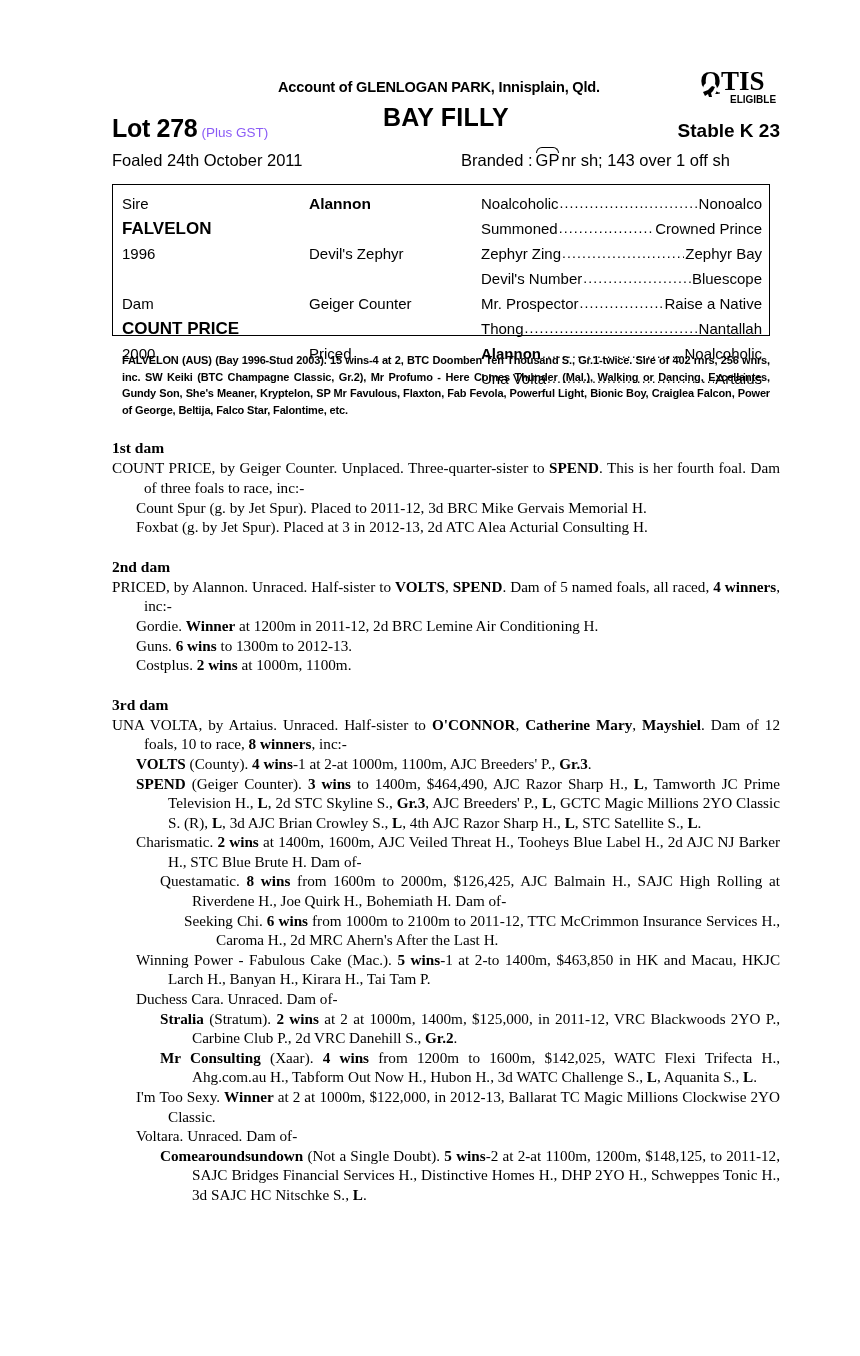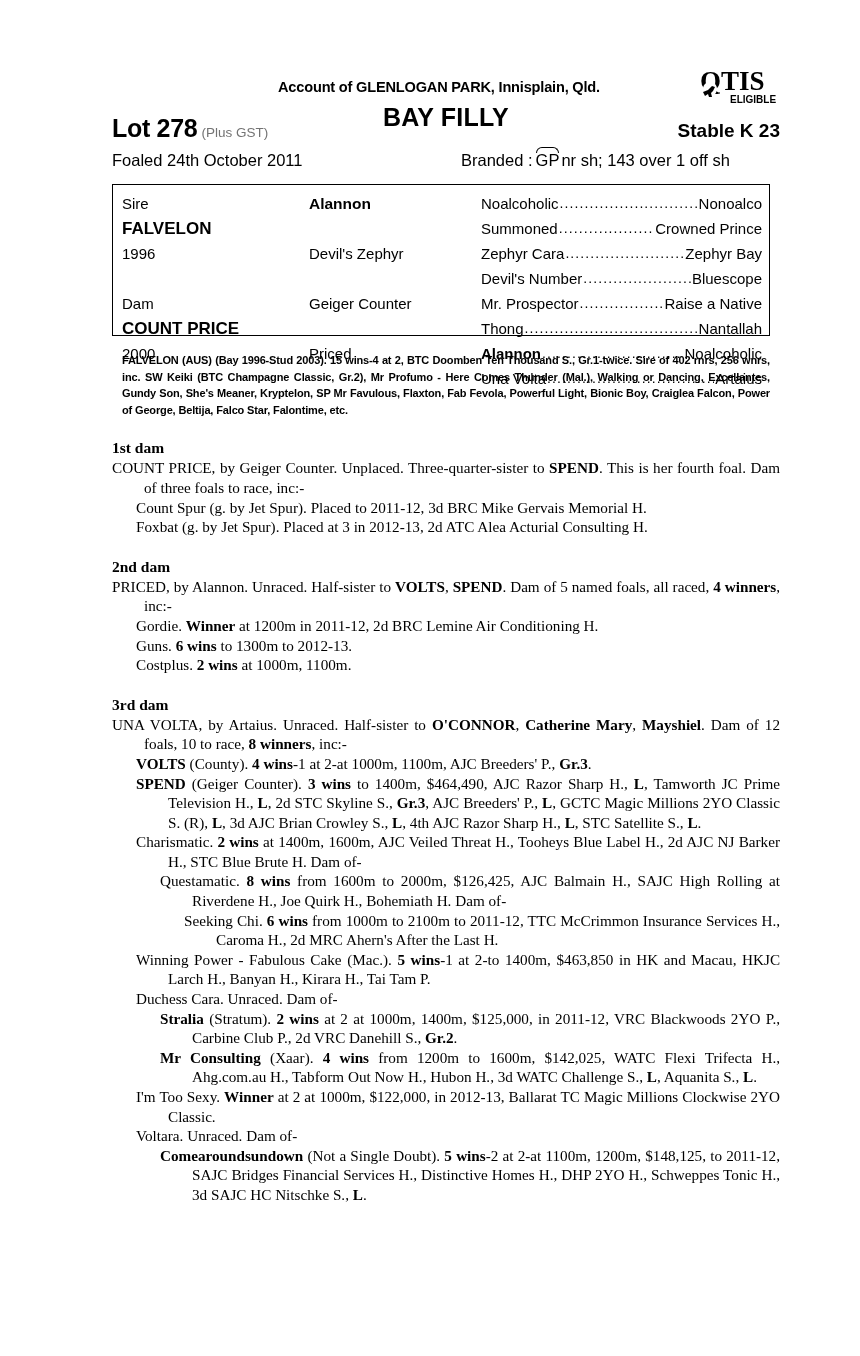--- a/index.html
+++ b/index.html
@@ -55,21 +55,21 @@
   .lot-group {
     white-space: nowrap;
   }
   .lot-label {
     font-size: 25px;
     font-weight: bold;
     letter-spacing: -0.3px;
   }
   .gst-label {
     font-size: 13.5px;
-    color: #737373;
+    color: #8b5cf6;
     margin-left: 4px;
   }
   .filly-title {
     position: absolute;
     left: 50%;
     transform: translateX(-50%);
     font-size: 25px;
     font-weight: bold;
     letter-spacing: 0.2px;
     white-space: nowrap;
@@ -251,21 +251,21 @@
           <span class="leftname">Noalcoholic</span>
           <span class="dots">............................................................</span>
           <span class="rightname">Nonoalco</span>
         </div>
         <div class="ped-dots">
           <span class="leftname">Summoned</span>
           <span class="dots">............................................................</span>
           <span class="rightname">Crowned Prince</span>
         </div>
         <div class="ped-dots">
-          <span class="leftname">Zephyr Cara</span>
+          <span class="leftname">Zephyr Zing</span>
           <span class="dots">............................................................</span>
           <span class="rightname">Zephyr Bay</span>
         </div>
         <div class="ped-dots">
           <span class="leftname">Devil's Number</span>
           <span class="dots">............................................................</span>
           <span class="rightname">Bluescope</span>
         </div>
         <div class="ped-dots">
           <span class="leftname">Mr. Prospector</span>

